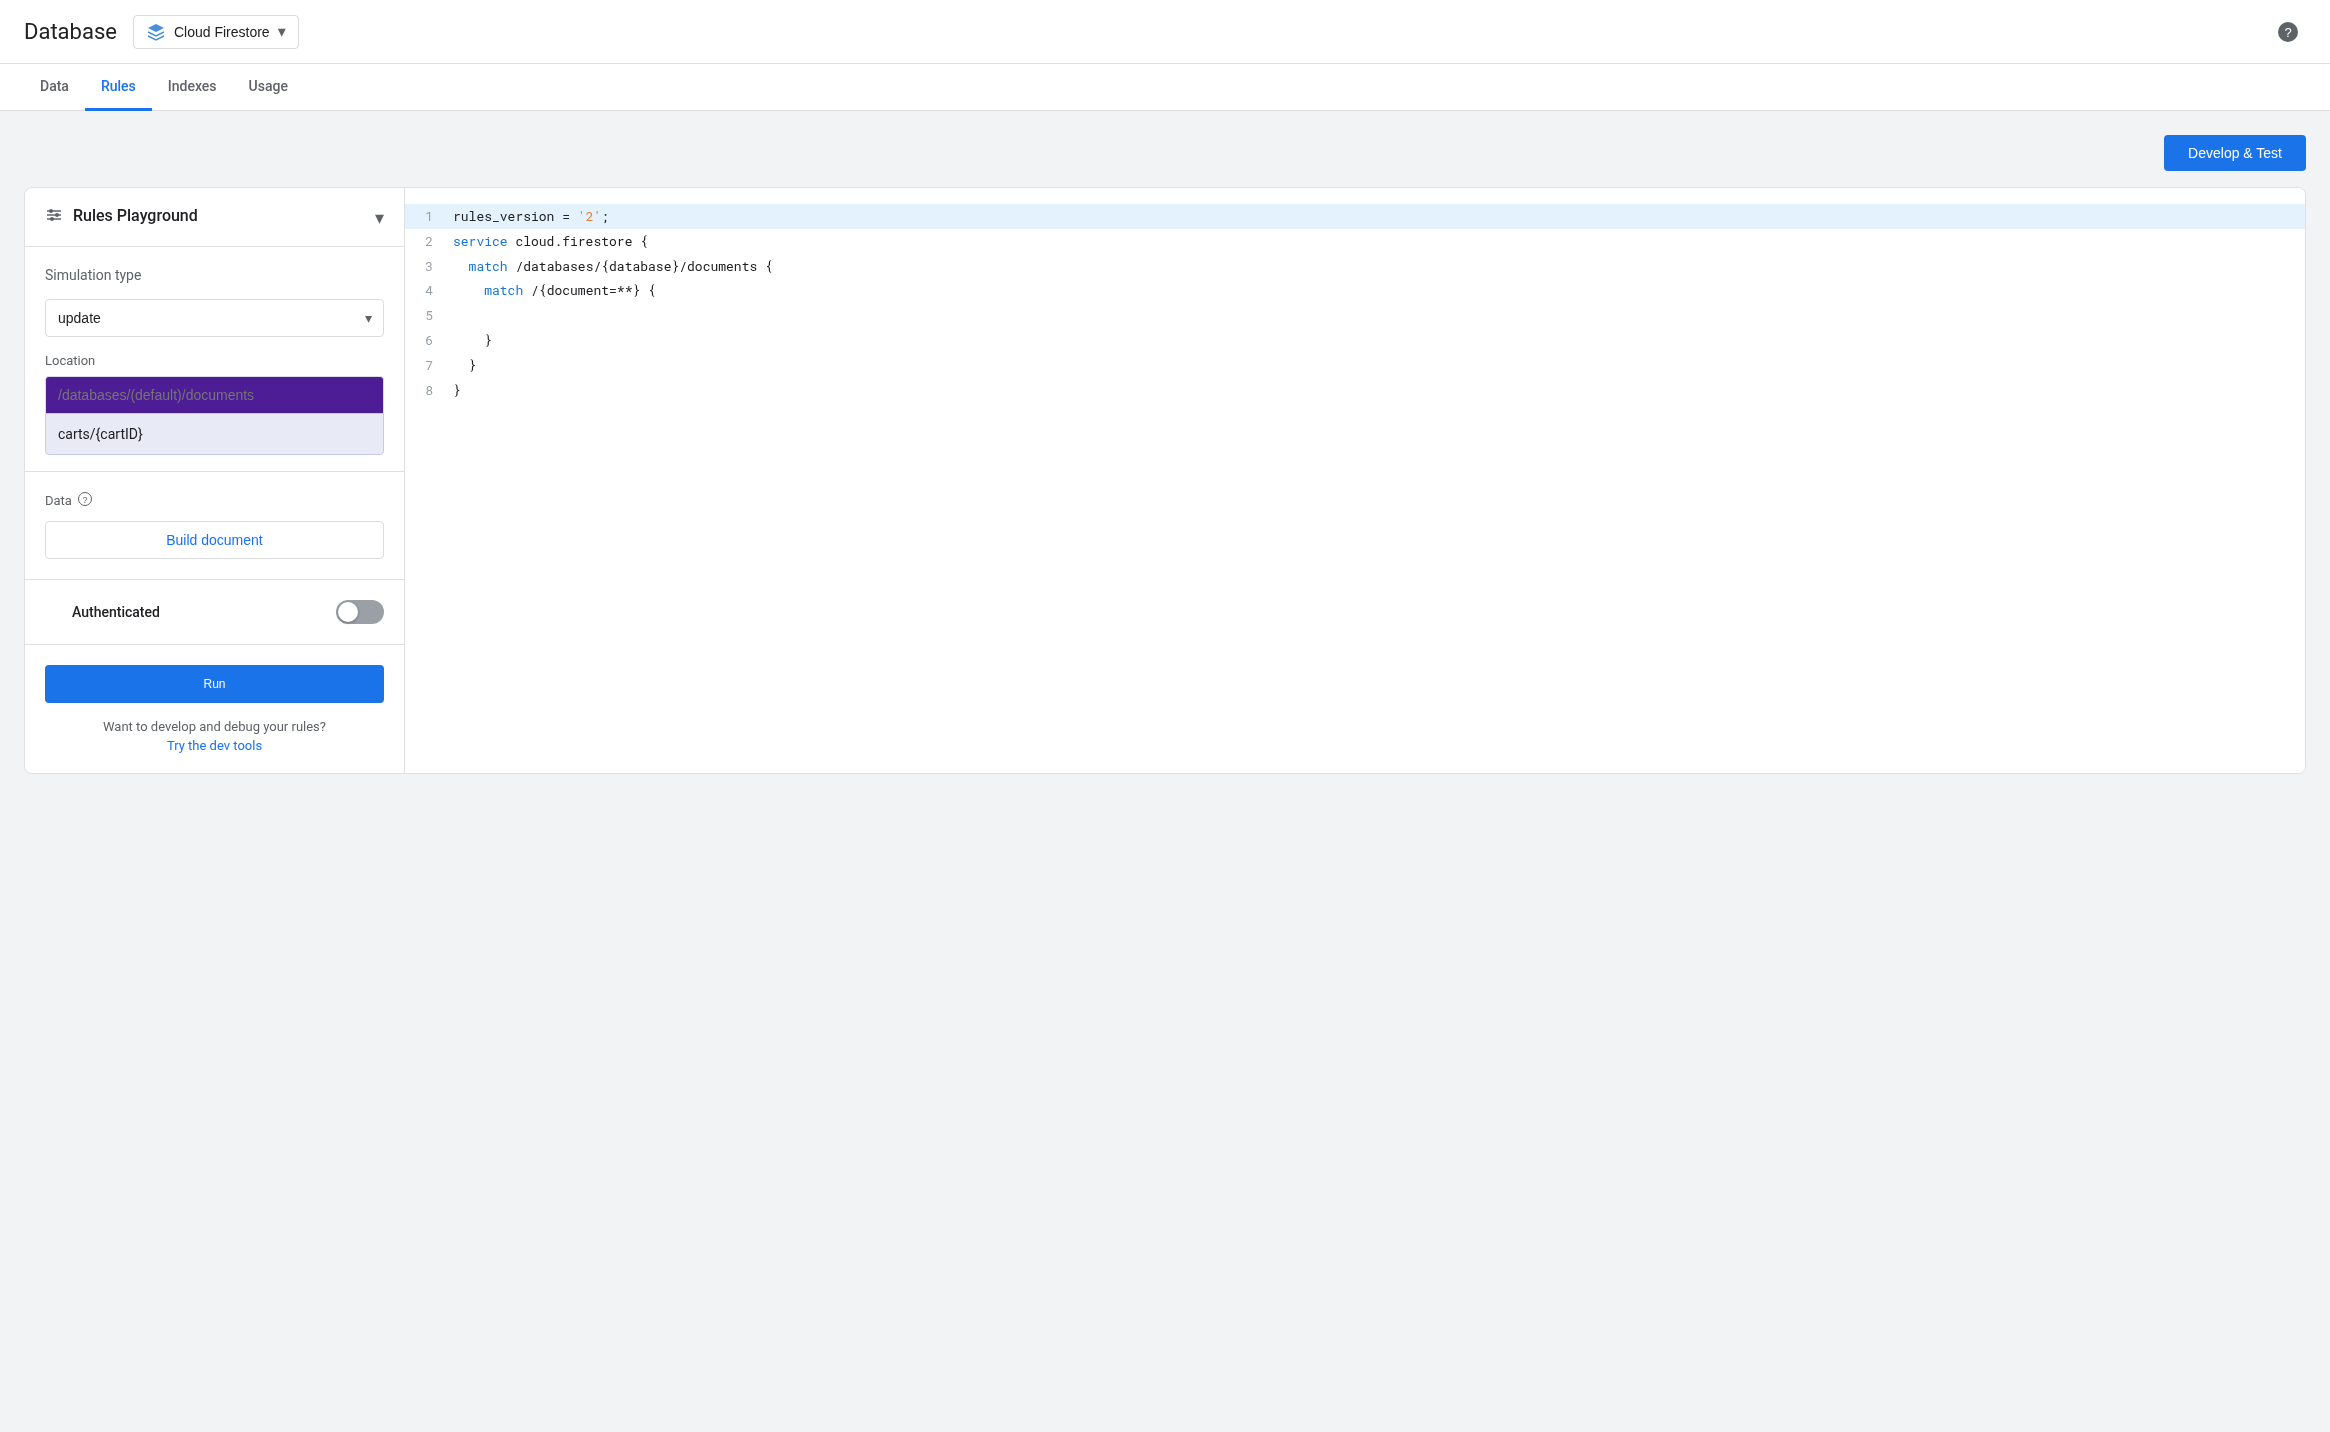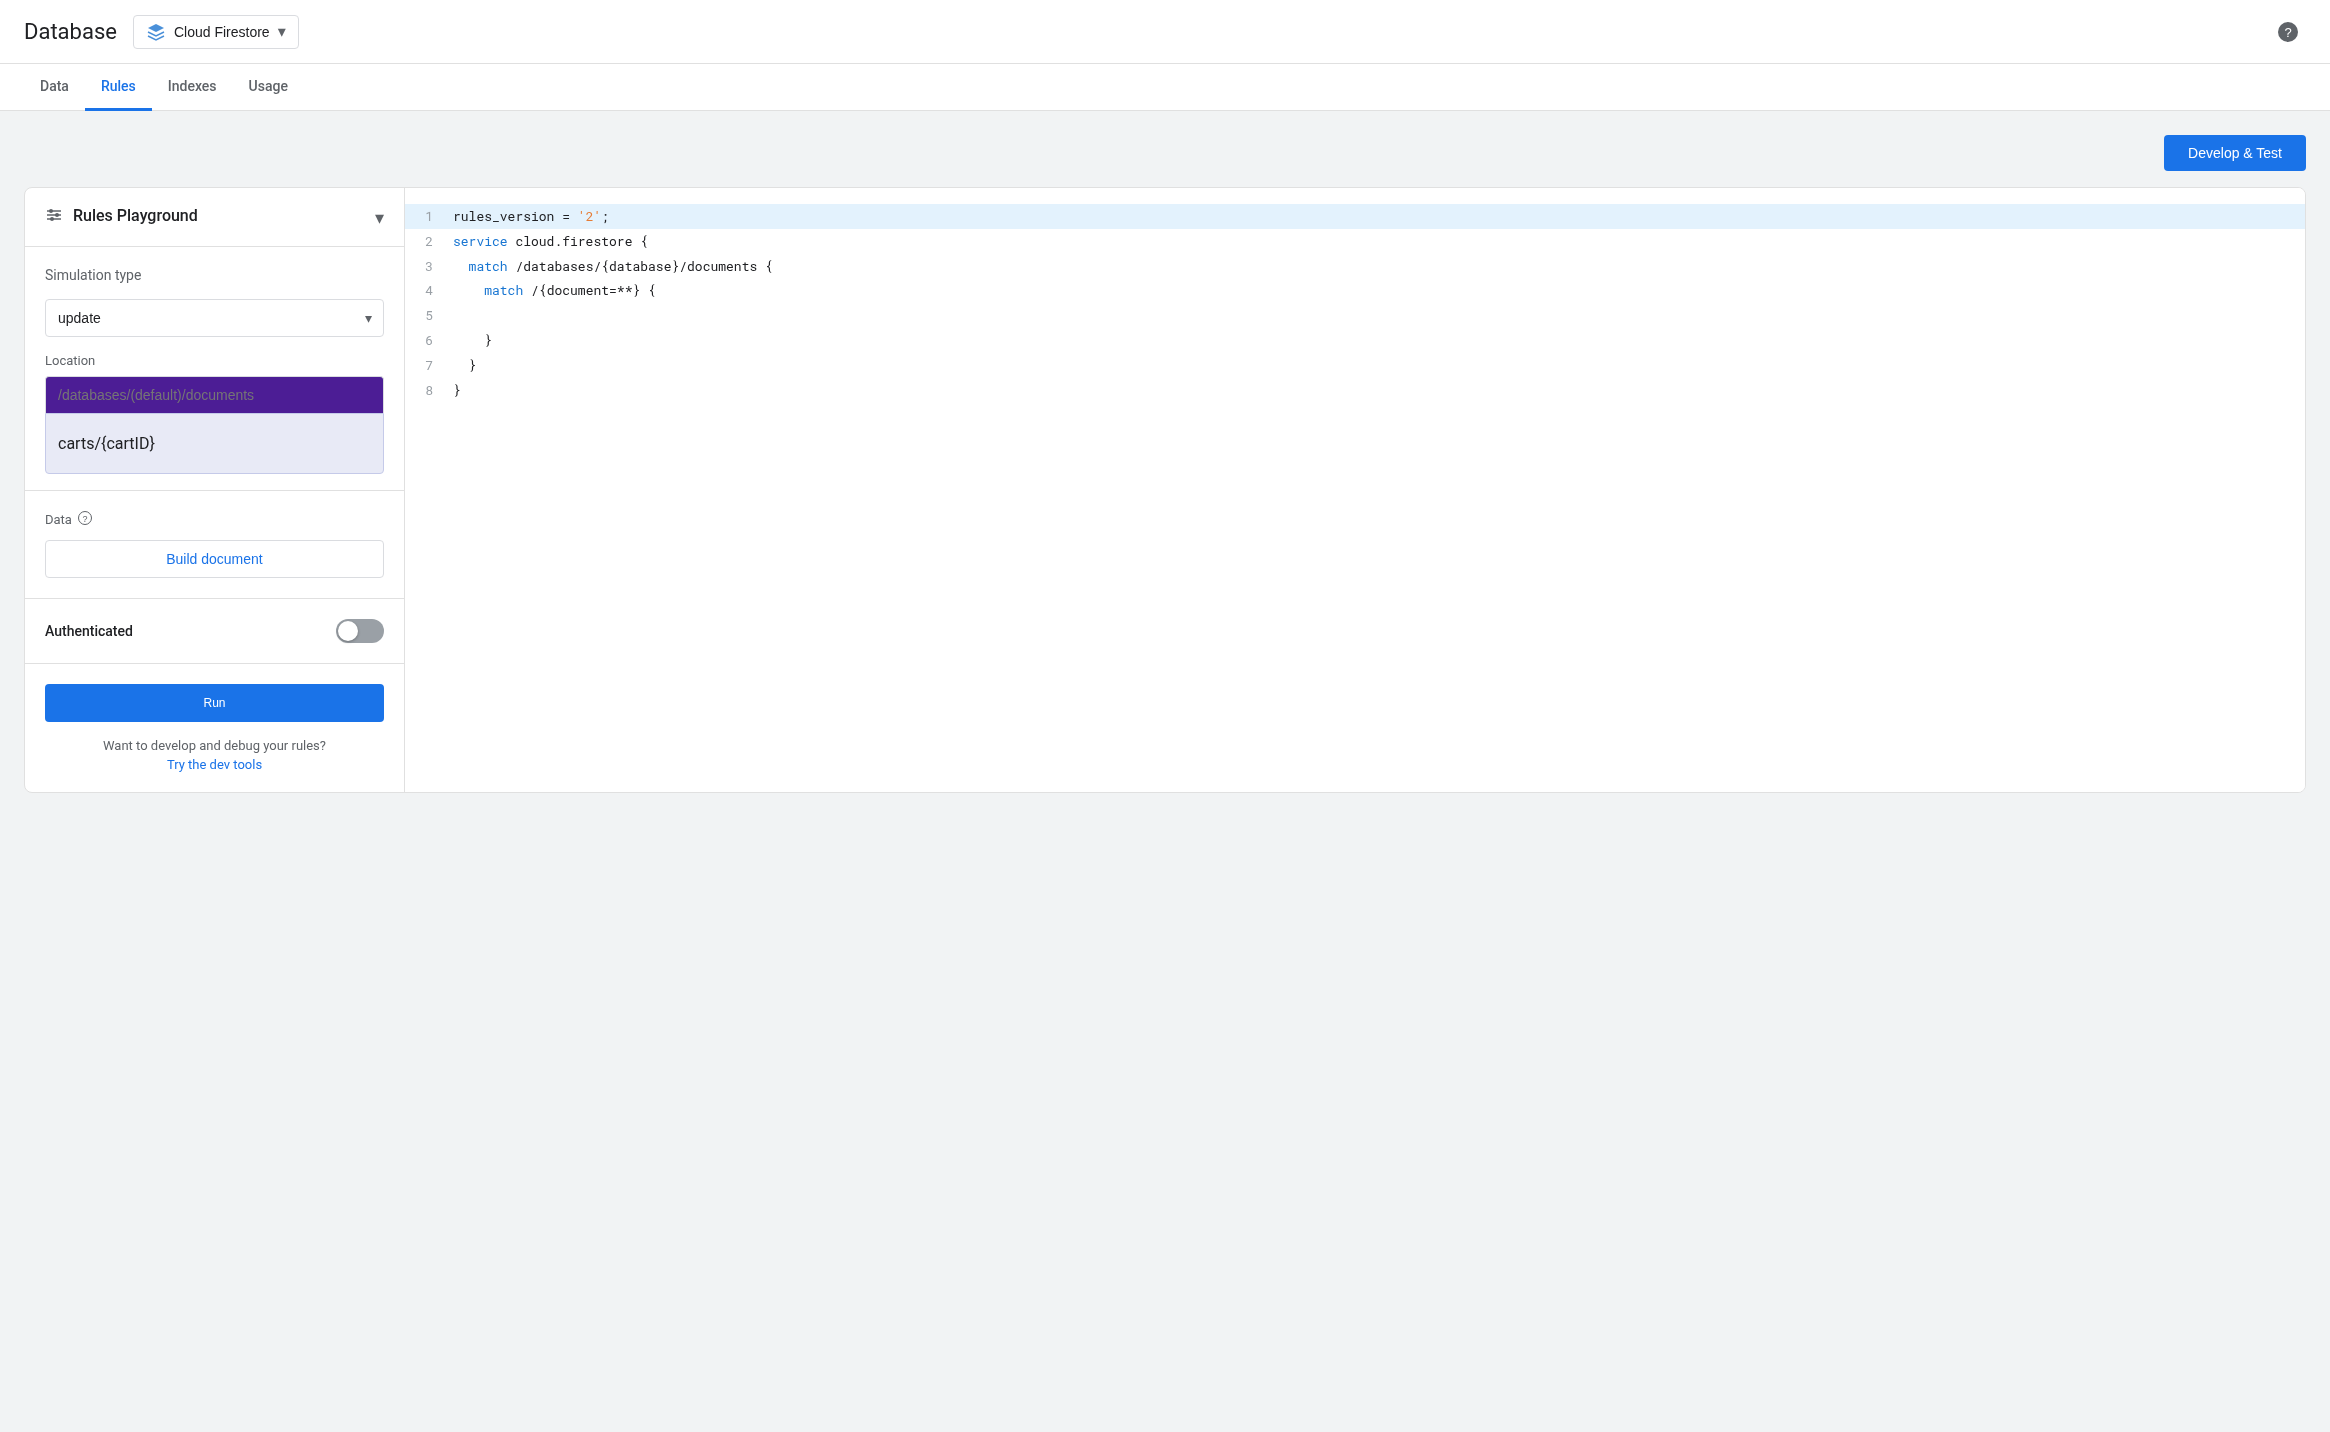--- a/index.html
+++ b/index.html
@@ -195,24 +195,24 @@
       border: 1px solid #dadce0;
       border-radius: 4px 4px 0 0;
       font-size: 14px;
       color: #9aa0a6;
       background: #4c1d95;
       border-bottom: none;
       outline: none;
     }
     .location-suggestion {
       width: 100%;
-      padding: 20px 12px;
+      padding: 12px 12px;
       border: 1px solid #c5cae9;
       border-radius: 0 0 4px 4px;
-      font-size: 16px;
+      font-size: 14px;
       color: #202124;
       background: #e8eaf6;
       cursor: pointer;
       margin-bottom: 16px;
     }
 
     
     .data-section {
       padding: 20px;
       border-bottom: 1px solid #e0e0e0;
@@ -247,20 +247,21 @@
 
     
     .auth-section {
       padding: 20px;
       border-bottom: 1px solid #e0e0e0;
     }
     .auth-row {
       display: flex;
       align-items: center;
       justify-content: space-between;
+      margin-left: 27px;
     }
     .auth-label {
       font-size: 14px;
       color: #202124;
       font-weight: 500;
     }
     
     .toggle {
       position: relative;
       width: 48px;

